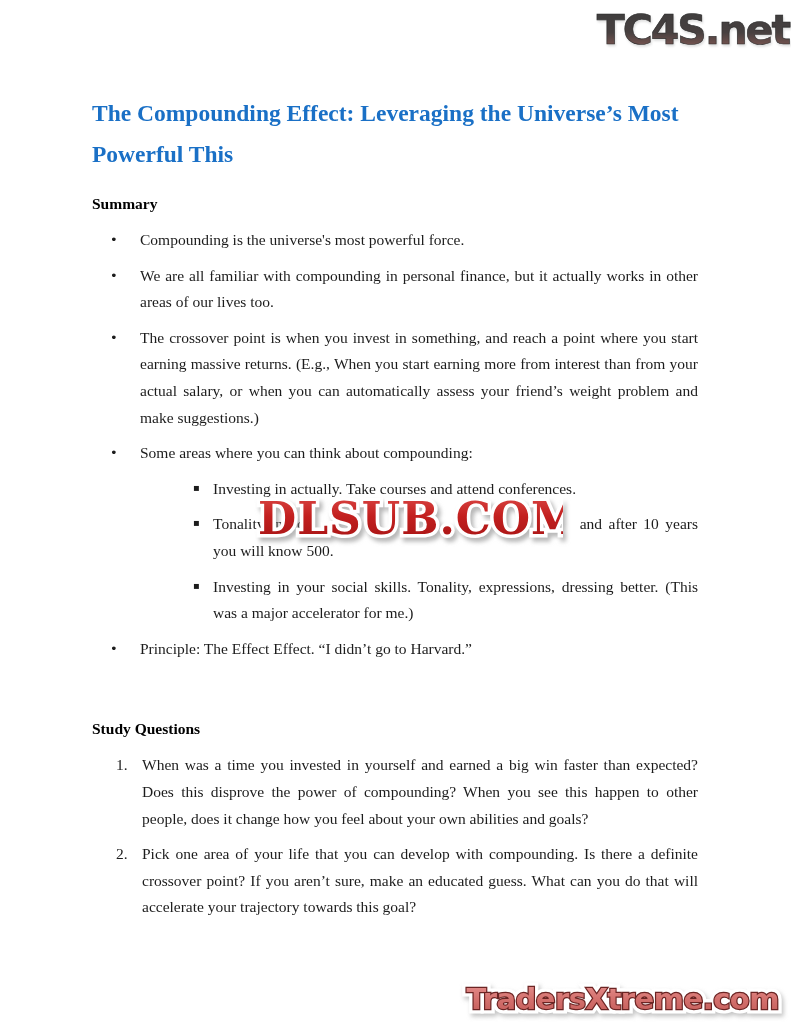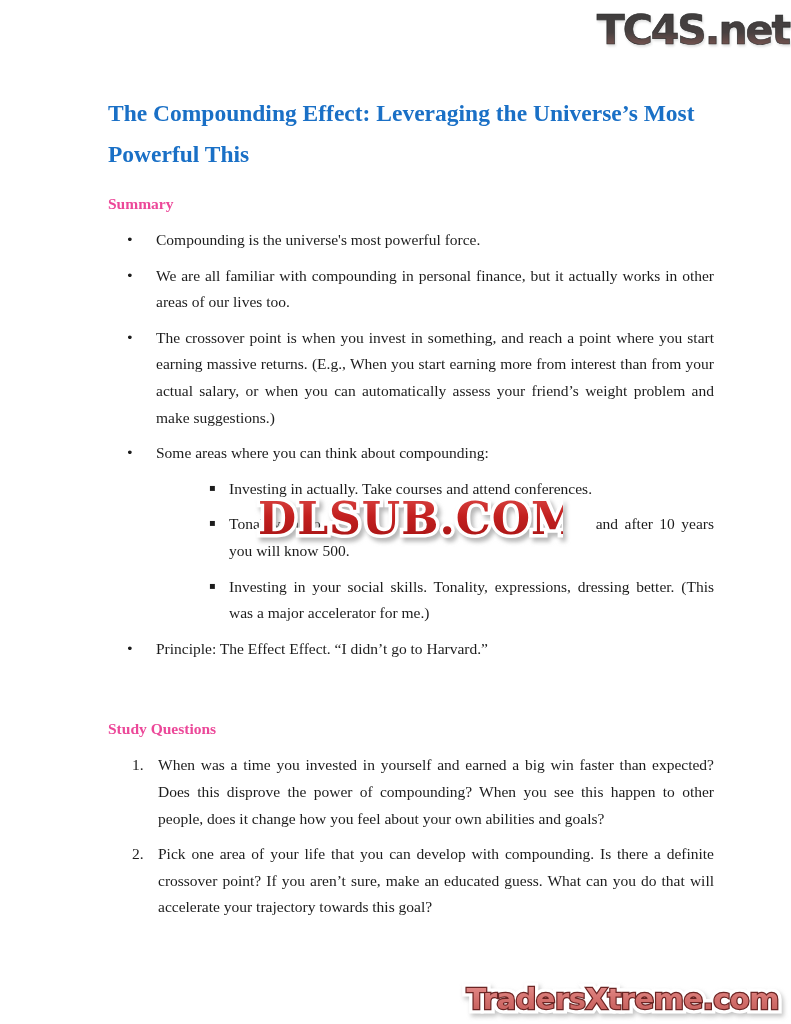--- a/index.html
+++ b/index.html
@@ -30,36 +30,36 @@
     font-weight:800;
     font-size:41px;
     letter-spacing:-2px;
     stroke:#2a2a2a;
     stroke-width:0.6px;
   }
 
   
   .doc{
     position:absolute;
-    left:108px;
+    left:92px;
     top:0;
     width:606px;
   }
   h1{
     margin-top:93px;
     color:var(--title-blue);
     font-size:23.5px;
     line-height:41px;
     font-weight:bold;
   }
   h1 .tline{display:block;white-space:nowrap;}
   h2{
     font-size:15.5px;
     font-weight:bold;
-    color:#ec4899;
+    color:#000000;
     margin-top:20px;
     margin-bottom:14px;
   }
   h2.study{margin-top:58px;}
 
   ul,ol{list-style:none;}
   .doc li{
     position:relative;
     font-size:15.5px;
     line-height:26.6px;

